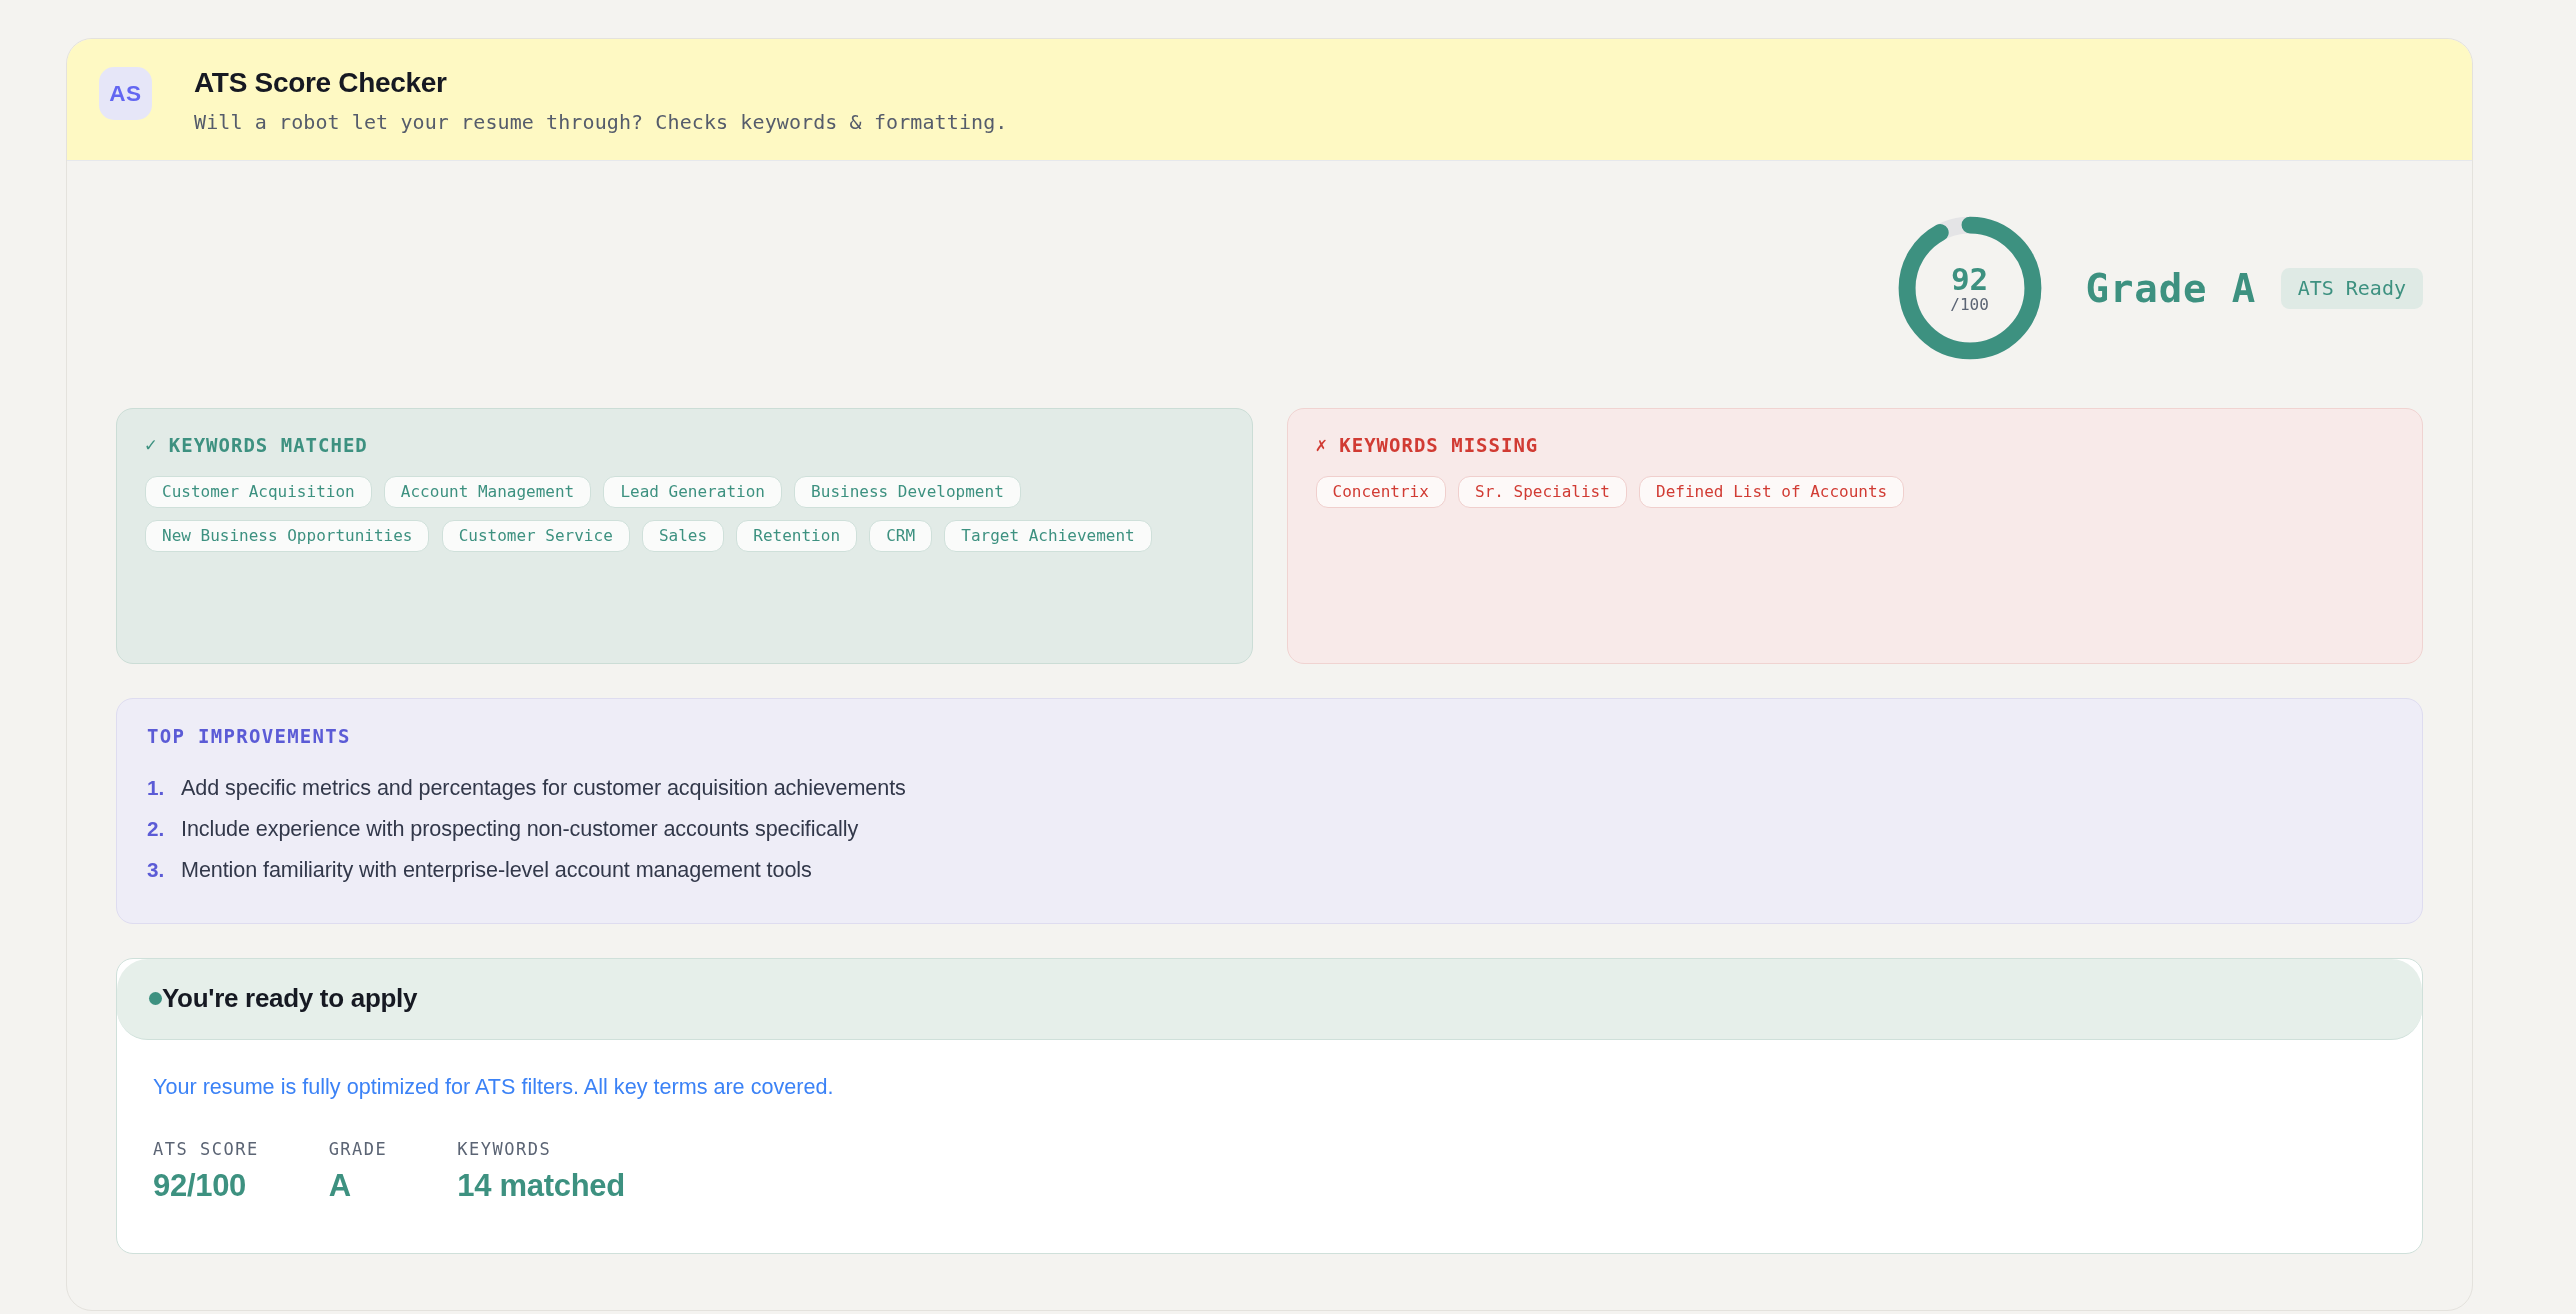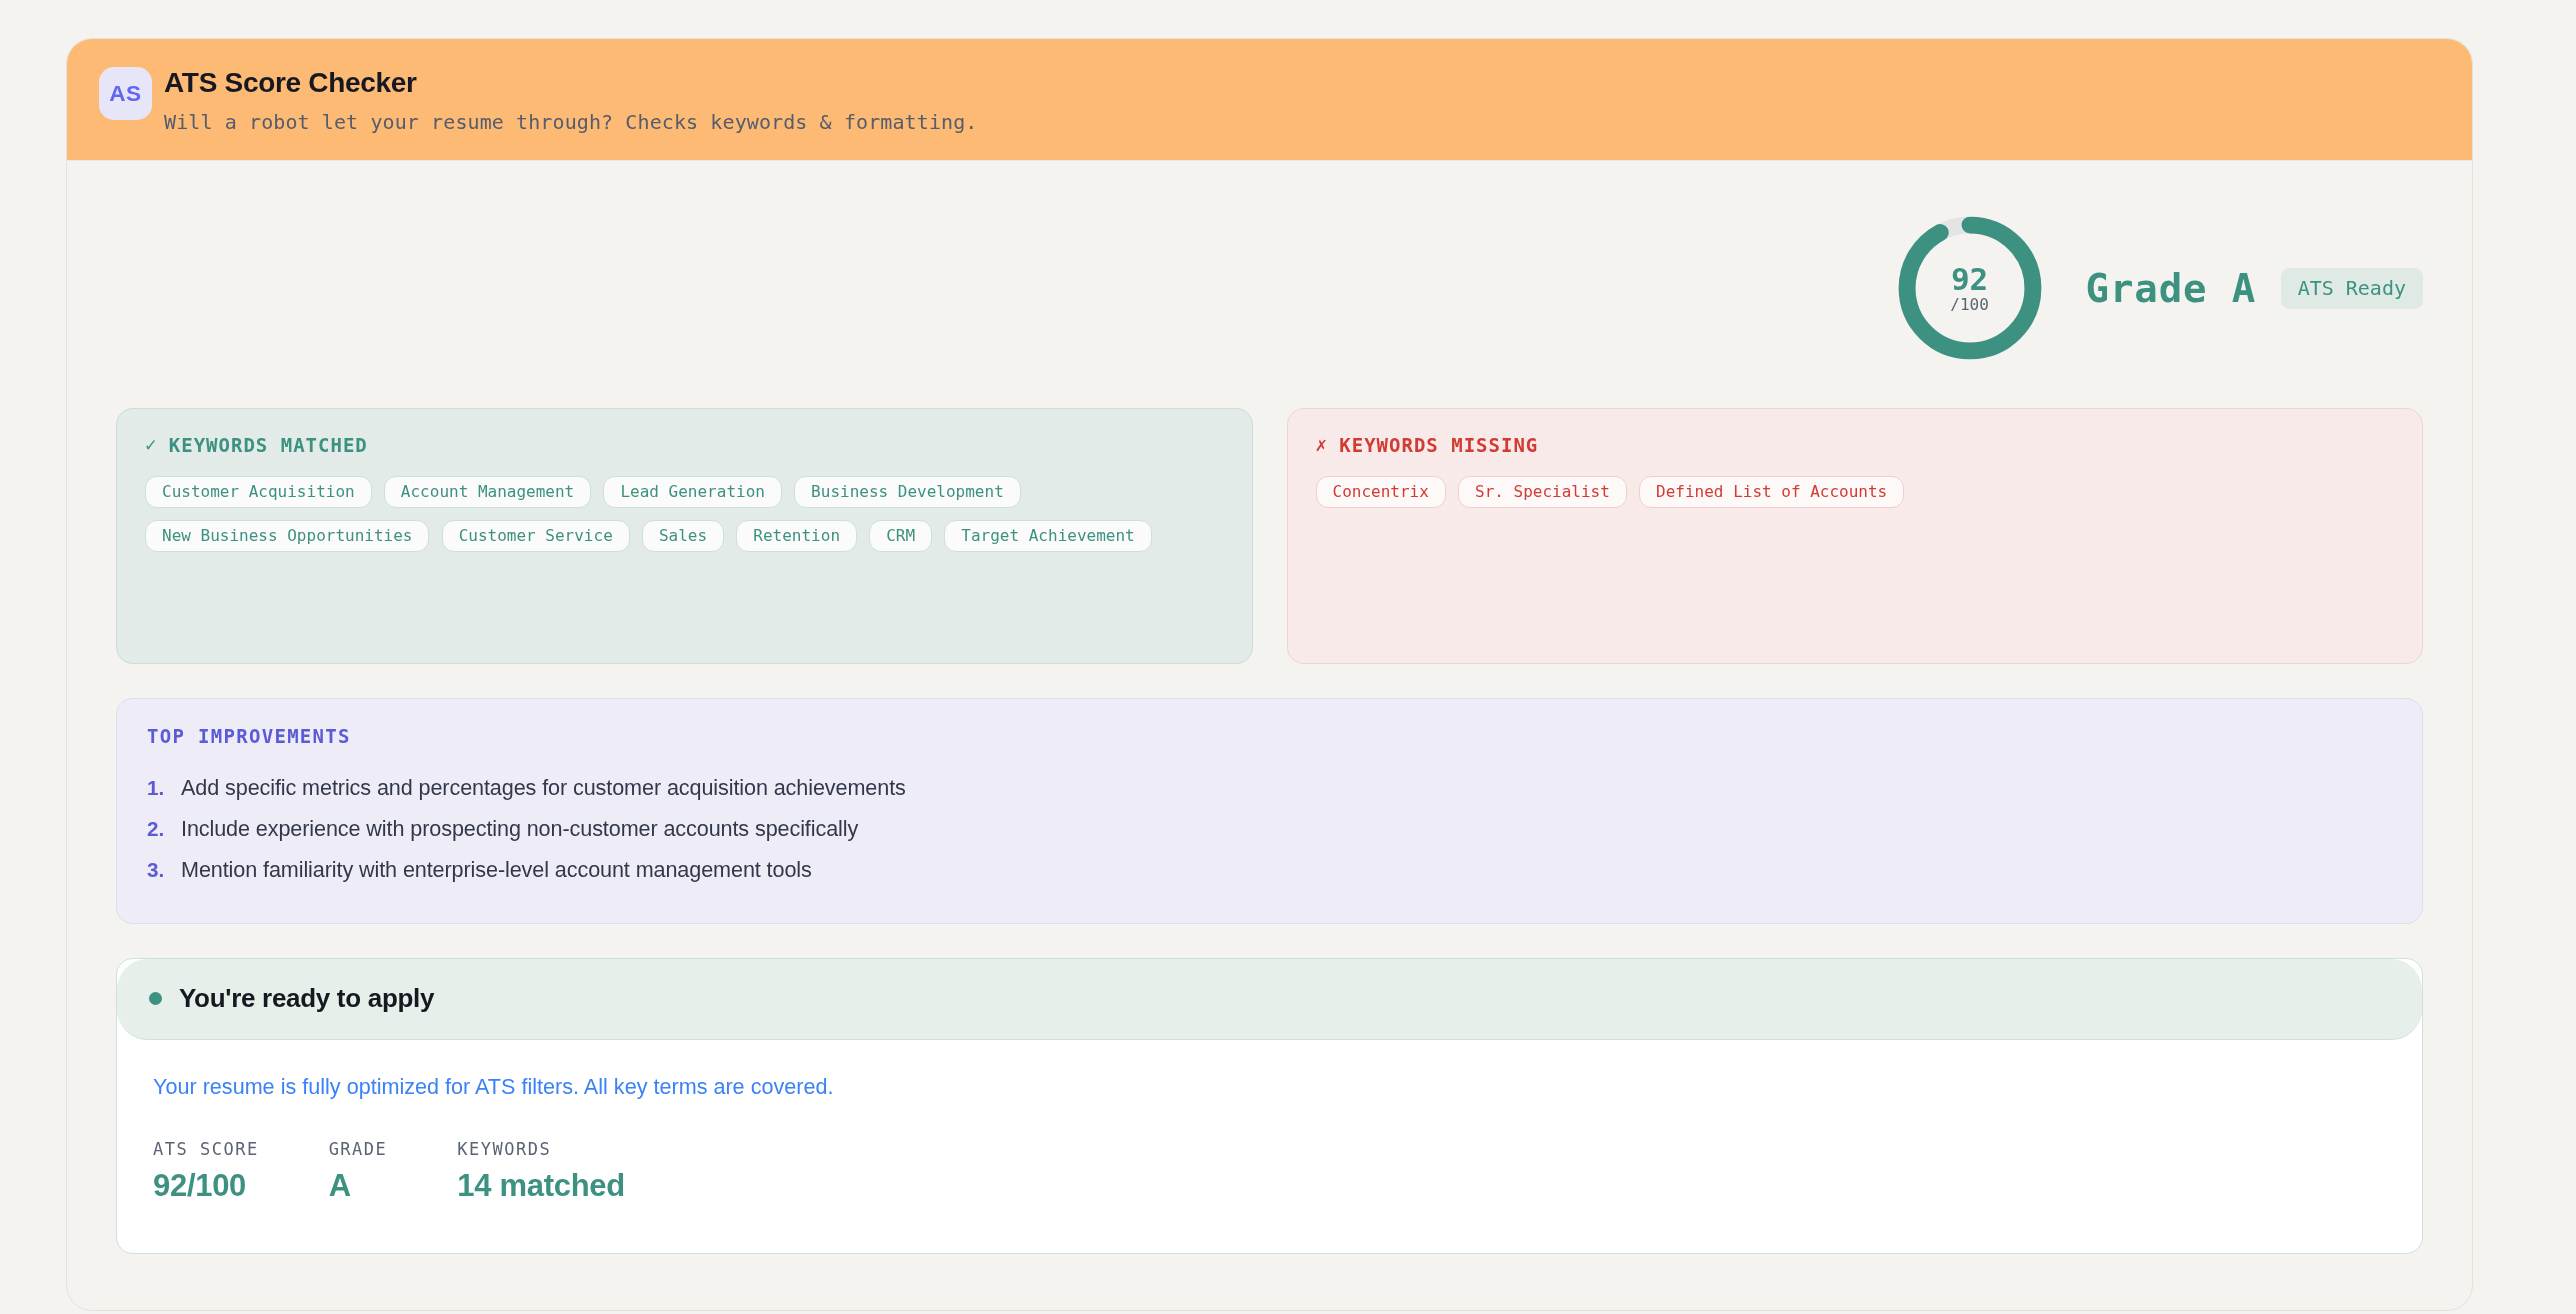--- a/index.html
+++ b/index.html
@@ -22,26 +22,26 @@
   .app-card {
     width: 2407px;
     background: #f4f3f0;
     border: 1.9px solid #e4e2dd;
     border-radius: 26px;
     overflow: hidden;
   }
 
   
   .app-header {
-    background: #fdba74;
+    background: #fef9c3;
     border-bottom: 1.9px solid #e6e8ec;
     padding: 24.4px 32px 26px 32px;
     display: flex;
     align-items: flex-start;
-    gap: 12px;
+    gap: 42px;
   }
   .avatar {
     width: 53px;
     height: 53px;
     flex: 0 0 53px;
     border-radius: 15px;
     background: #e6e6f8;
     color: #6366f1;
     font-weight: bold;
     font-size: 22.6px;
@@ -220,21 +220,21 @@
     border-radius: 17px;
     overflow: hidden;
     background: #ffffff;
   }
   .verdict-head {
     background: #e6efea;
     border-bottom: 1.9px solid #cfe0da;
     padding: 24.4px 32px;
     display: flex;
     align-items: center;
-    gap: 17px;
+    gap: 0;
     border-radius: 31px;
   }
   .verdict-dot {
     width: 13px;
     height: 13px;
     border-radius: 50%;
     background: #3d9180;
     flex: 0 0 13px;
   }
   .verdict-title {

